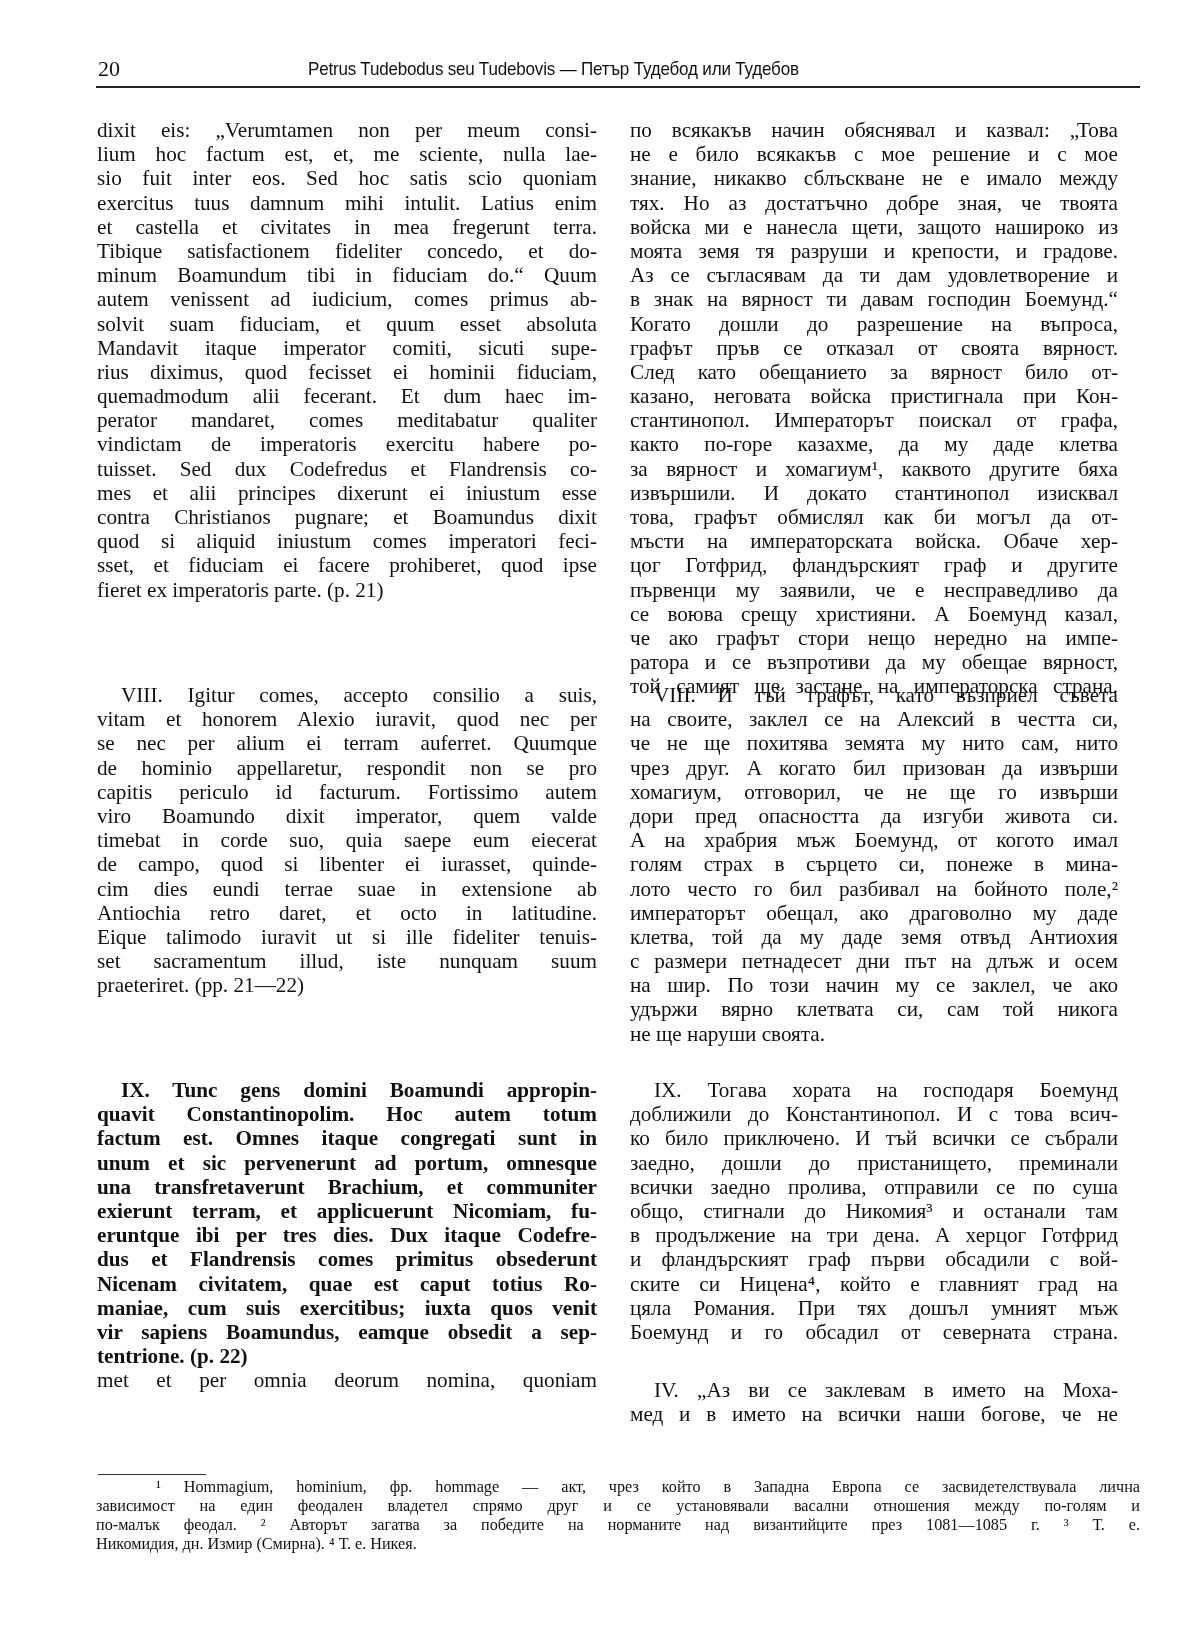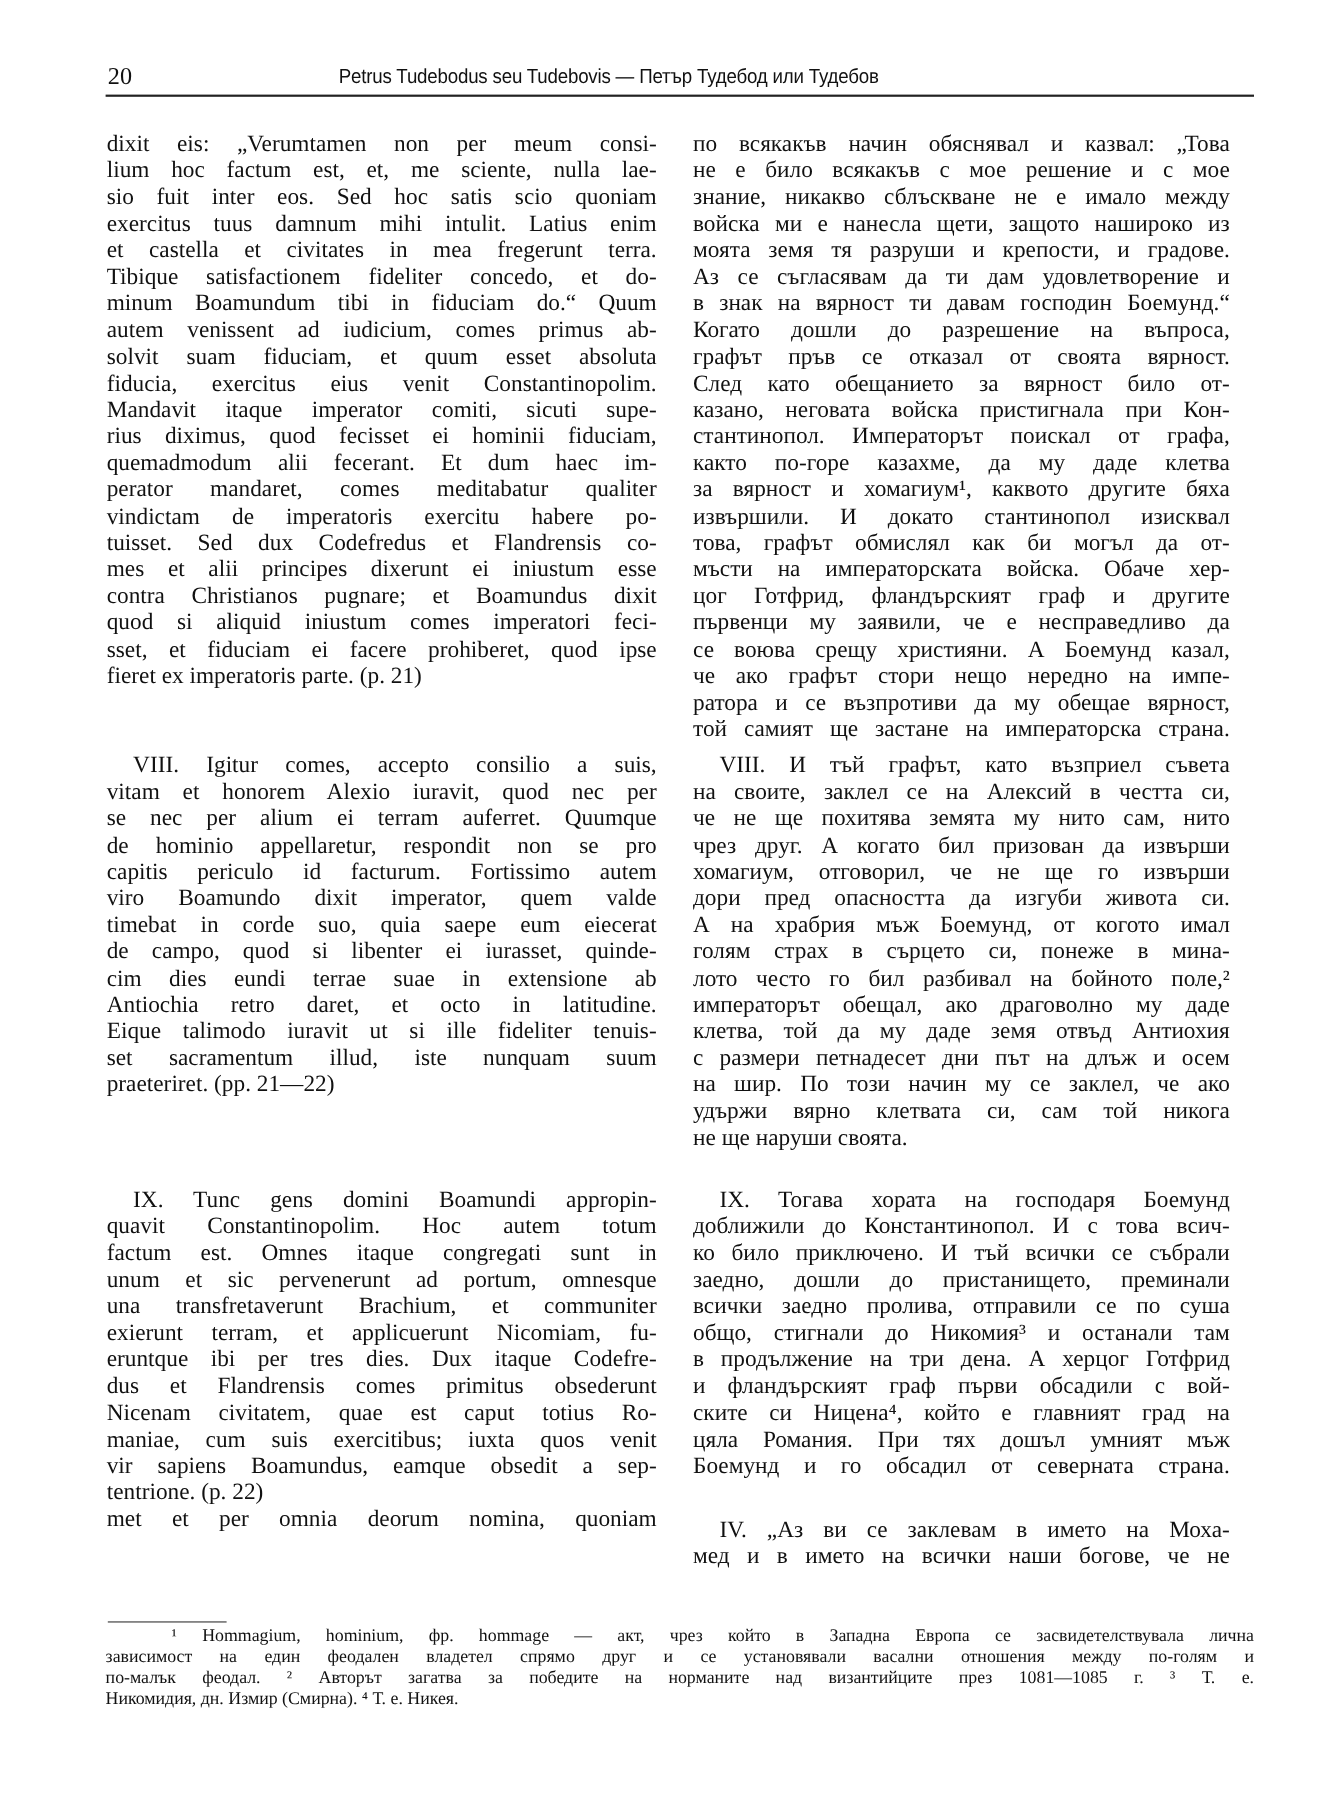--- a/index.html
+++ b/index.html
@@ -40,21 +40,20 @@
   <div class="col col-latin" style="top:118px;">
     <span class="line">dixit eis: „Verumtamen non per meum consi-</span>
     <span class="line">lium hoc factum est, et, me sciente, nulla lae-</span>
     <span class="line">sio fuit inter eos. Sed hoc satis scio quoniam</span>
     <span class="line">exercitus tuus damnum mihi intulit. Latius enim</span>
     <span class="line">et castella et civitates in mea fregerunt terra.</span>
     <span class="line">Tibique satisfactionem fideliter concedo, et do-</span>
     <span class="line">minum Boamundum tibi in fiduciam do.“ Quum</span>
     <span class="line">autem venissent ad iudicium, comes primus ab-</span>
     <span class="line">solvit suam fiduciam, et quum esset absoluta</span>
-    <span class="line">fiducia, exercitus eius venit Constantinopolim.</span>
     <span class="line">Mandavit itaque imperator comiti, sicuti supe-</span>
     <span class="line">rius diximus, quod fecisset ei hominii fiduciam,</span>
     <span class="line">quemadmodum alii fecerant. Et dum haec im-</span>
     <span class="line">perator mandaret, comes meditabatur qualiter</span>
     <span class="line">vindictam de imperatoris exercitu habere po-</span>
     <span class="line">tuisset. Sed dux Codefredus et Flandrensis co-</span>
     <span class="line">mes et alii principes dixerunt ei iniustum esse</span>
     <span class="line">contra Christianos pugnare; et Boamundus dixit</span>
     <span class="line">quod si aliquid iniustum comes imperatori feci-</span>
     <span class="line">sset, et fiduciam ei facere prohiberet, quod ipse</span>
@@ -70,21 +69,21 @@
     <span class="line">viro Boamundo dixit imperator, quem valde</span>
     <span class="line">timebat in corde suo, quia saepe eum eiecerat</span>
     <span class="line">de campo, quod si libenter ei iurasset, quinde-</span>
     <span class="line">cim dies eundi terrae suae in extensione ab</span>
     <span class="line">Antiochia retro daret, et octo in latitudine.</span>
     <span class="line">Eique talimodo iuravit ut si ille fideliter tenuis-</span>
     <span class="line">set sacramentum illud, iste nunquam suum</span>
     <span class="line last">praeteriret. (pp. 21—22)</span>
   </div>
 
-  <div class="col col-latin" style="top:1078px;">
+  <div class="col col-latin" style="top:1078px;font-weight:bold;">
     <span class="line indent">IX. Tunc gens domini Boamundi appropin-</span>
     <span class="line">quavit Constantinopolim. Hoc autem totum</span>
     <span class="line">factum est. Omnes itaque congregati sunt in</span>
     <span class="line">unum et sic pervenerunt ad portum, omnesque</span>
     <span class="line">una transfretaverunt Brachium, et communiter</span>
     <span class="line">exierunt terram, et applicuerunt Nicomiam, fu-</span>
     <span class="line">eruntque ibi per tres dies. Dux itaque Codefre-</span>
     <span class="line">dus et Flandrensis comes primitus obsederunt</span>
     <span class="line">Nicenam civitatem, quae est caput totius Ro-</span>
     <span class="line">maniae, cum suis exercitibus; iuxta quos venit</span>
@@ -93,20 +92,21 @@
   </div>
 
   <div class="col col-latin" style="top:1368px;">
     <span class="line">met et per omnia deorum nomina, quoniam</span>
   </div>
 
   <div class="col col-bg" style="top:118px;">
     <span class="line">по всякакъв начин обяснявал и казвал: „Това</span>
     <span class="line">не е било всякакъв с мое решение и с мое</span>
     <span class="line">знание, никакво сблъскване не е имало между</span>
+    <span class="line">тях. Но аз достатъчно добре зная, че твоята</span>
     <span class="line">войска ми е нанесла щети, защото нашироко из</span>
     <span class="line">моята земя тя разруши и крепости, и градове.</span>
     <span class="line">Аз се съгласявам да ти дам удовлетворение и</span>
     <span class="line">в знак на вярност ти давам господин Боемунд.“</span>
     <span class="line">Когато дошли до разрешение на въпроса,</span>
     <span class="line">графът пръв се отказал от своята вярност.</span>
     <span class="line">След като обещанието за вярност било от-</span>
     <span class="line">казано, неговата войска пристигнала при Кон-</span>
     <span class="line">стантинопол. Императорът поискал от графа,</span>
     <span class="line">както по-горе казахме, да му даде клетва</span>

